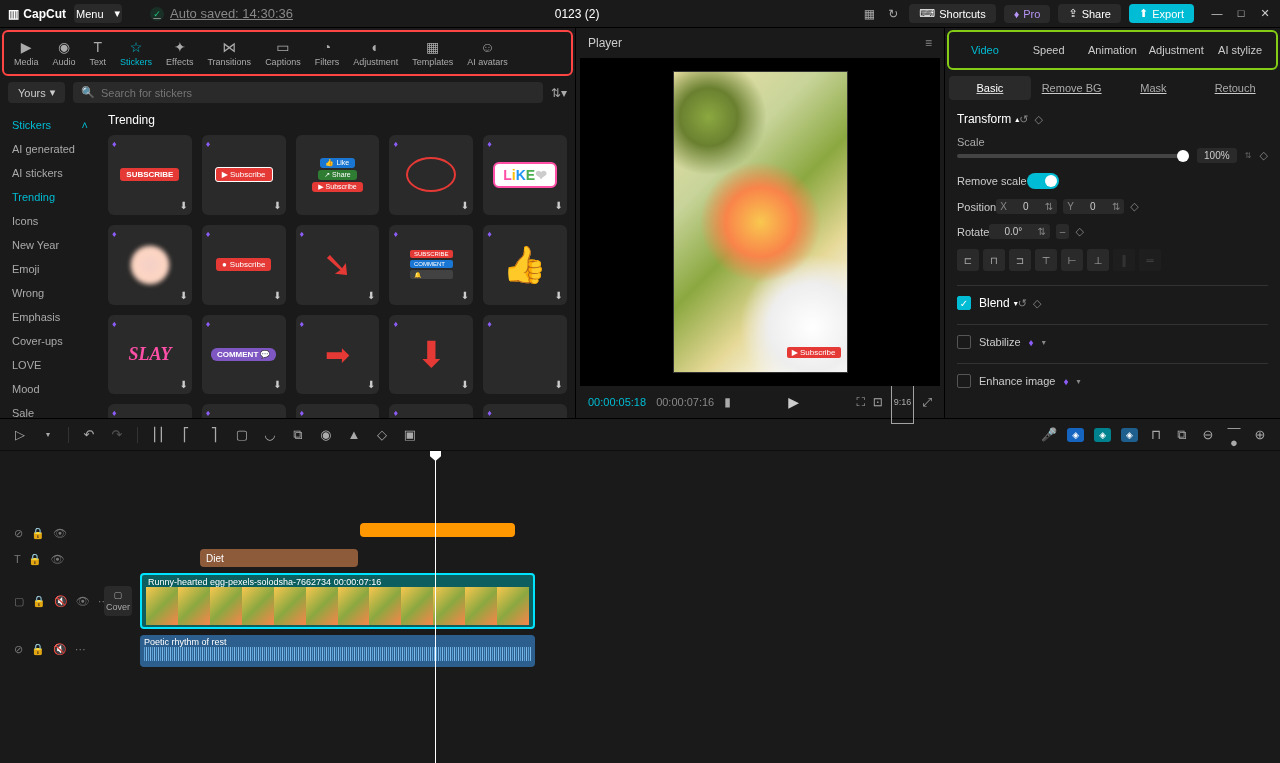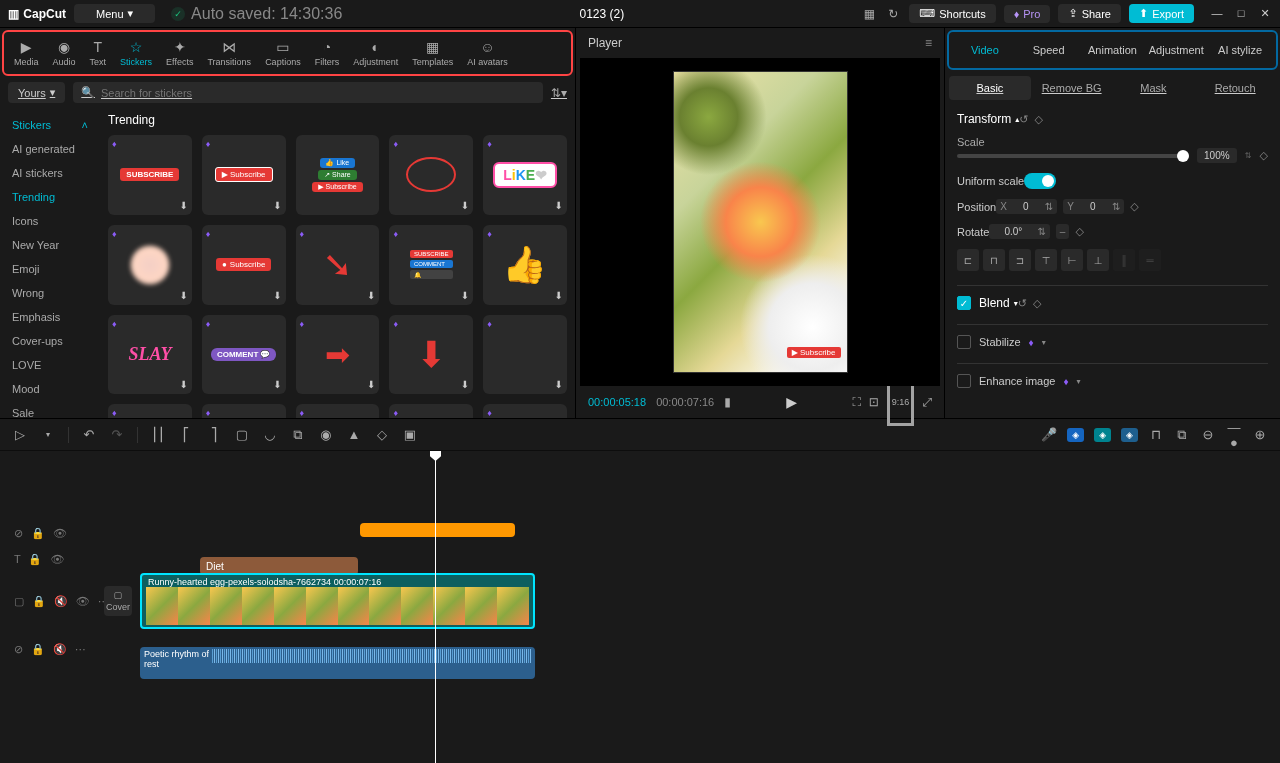--- a/index.html
+++ b/index.html
@@ -2,22 +2,22 @@
 <html><head>
 <meta charset="utf-8">
 <style>
 * { margin: 0; padding: 0; box-sizing: border-box; font-family: -apple-system, BlinkMacSystemFont, "Segoe UI", Arial, sans-serif; }
 body { background: #0d0d0d; color: #ccc; font-size: 11px; width: 1280px; height: 763px; overflow: hidden; }
 
 
 .titlebar { height: 28px; background: #1a1a1a; display: flex; align-items: center; padding: 0 8px; border-bottom: 1px solid #000; }
 .logo { color: #fff; font-weight: bold; font-size: 12px; margin-right: 8px; display:flex; align-items:center; gap:4px;}
 .logo:before { content:"▥"; color:#fff; }
-.menu-btn { background: #2a2a2a; color: #fff; padding: 3px 22px; border-radius: 4px; display: flex; align-items: center; gap: 4px; margin-right: 16px; cursor:pointer;}
-.autosave { color: #888; font-size: 16px; display:flex; align-items:center; gap:6px;}
+.menu-btn { background: #2a2a2a; color: #fff; padding: 3px 2px; border-radius: 4px; display: flex; align-items: center; gap: 11px; margin-right: 28px; cursor:pointer;}
+.autosave { color: #888; font-size: 13px; display:flex; align-items:center; gap:6px;text-decoration:underline;}
 .autosave:before { content:"✓"; color:#1bc47d; background:#1bc47d22; border-radius:50%; width:14px; height:14px; display:inline-flex; align-items:center; justify-content:center; font-size:9px;}
 .title-center { flex: 1; text-align: center; color: #fff; font-size: 12px; }
 .titlebar-right { display: flex; align-items: center; gap: 8px; }
 .tb-btn { padding: 3px 10px; border-radius: 4px; font-size: 11px; display:flex; align-items:center; gap:4px; cursor:pointer; }
 .tb-shortcuts { background: #2a2a2a; color: #fff; }
 .tb-pro { background: #2a2a2a; color: #b794f6; }
 .tb-share { background: #2a2a2a; color: #fff; }
 .tb-export { background: #00bcd4; color: #fff; }
 .win-controls { display: flex; gap: 10px; margin-left: 8px; color:#ccc; }
 .win-controls span { cursor:pointer; width:14px; text-align:center;}
@@ -29,21 +29,21 @@
 .center-panel { flex: 1; background: #1a1a1a; border-left:1px solid #000; border-right:1px solid #000; display:flex; flex-direction:column;}
 .right-panel { width: 335px; background: #1a1a1a; display:flex; flex-direction:column;}
 
 
 .media-toolbar { height: 46px; border: 2px solid #ff4444; border-radius: 6px; margin: 2px 2px 0 2px; display: flex; align-items: center; padding: 0 4px; gap: 2px; }
 .mt-item { display: flex; flex-direction: column; align-items: center; justify-content: center; padding: 2px 6px; color: #aaa; font-size: 9px; cursor:pointer; gap:2px;}
 .mt-item.active { color: #00bcd4; }
 .mt-icon { width: 16px; height: 16px; display:flex; align-items:center; justify-content:center; font-size:14px;}
 
 
-.search-row { display:flex; align-items:center; padding: 6px 8px; gap:8px;text-decoration:underline;}
+.search-row { display:flex; align-items:center; padding: 6px 8px; gap:8px;}
 .yours-btn { background:#2a2a2a; padding: 4px 10px; border-radius:4px; font-size:11px; display:flex; align-items:center; gap:4px; cursor:pointer;}
 .search-box { flex:1; background:#2a2a2a; border-radius:4px; padding: 4px 8px; display:flex; align-items:center; gap:6px;}
 .search-box input { background:transparent; border:none; color:#ccc; outline:none; font-size:11px; flex:1;}
 .filter-btn { color:#aaa; cursor:pointer; font-size:12px;}
 
 
 .left-content { display:flex; flex:1; overflow:hidden;}
 .sidebar { width: 100px; padding: 4px 0; }
 .sidebar-item { padding: 6px 12px; color: #aaa; font-size: 11px; cursor:pointer; display:flex; align-items:center; justify-content:space-between;}
 .sidebar-item.active { color: #00bcd4; }
@@ -87,21 +87,21 @@
 }
 .sub-overlay { position:absolute; bottom:14px; right:6px; background:#e53935; color:#fff; font-size:8px; padding:1px 5px; border-radius:2px; display:flex; align-items:center; gap:2px;}
 .player-controls { height:32px; display:flex; align-items:center; padding:0 12px; gap:10px;}
 .time-cur { color:#00bcd4; font-size:11px;}
 .time-dur { color:#888; font-size:11px;}
 .pc-right { margin-left:auto; display:flex; gap:8px; align-items:center;}
 .pc-icon { color:#aaa; cursor:pointer; font-size:12px;}
 .play-btn { flex:1; text-align:center; color:#ccc; font-size:14px; cursor:pointer;}
 
 
-.prop-tabs { display:flex; border:2px solid #0369a1; border-radius:6px; margin:2px; height:40px; align-items:center; padding:0 4px;}
+.prop-tabs { display:flex; border:2px solid #84cc16; border-radius:6px; margin:2px; height:40px; align-items:center; padding:0 4px;}
 .prop-tab { flex:1; text-align:center; font-size:11px; color:#ccc; cursor:pointer; padding:4px;}
 .prop-tab.active { color:#00bcd4; }
 .sub-tabs { display:flex; padding:4px; gap:0;text-decoration:underline;}
 .sub-tab { flex:1; text-align:center; padding:6px; font-size:11px; color:#aaa; cursor:pointer; border-radius:4px;}
 .sub-tab.active { background:#2a2a2a; color:#fff;}
 .prop-body { padding:8px 12px; display:flex; flex-direction:column; gap:10px;}
 .prop-row { display:flex; align-items:center; font-size:11px;}
 .prop-title { color:#fff; font-size:12px; display:flex; align-items:center; gap:4px;}
 .prop-icons { display:flex; gap:6px; color:#888;}
 .prop-icons span { cursor:pointer;}
@@ -141,26 +141,26 @@
 .playhead-head { position:absolute; top:-2px; left:-5px; width:11px; height:12px; background:#fff; clip-path: polygon(0 0, 100% 0, 100% 60%, 50% 100%, 0 60%);}
 .tl-tracks { flex:1; position:relative; overflow:hidden;}
 .tl-tracks-inner { position:absolute; inset:0;}
 .track { height:24px; display:flex; align-items:center; position:relative; margin-bottom:2px;}
 .track.tall { height:56px;}
 .track-head { width:100px; display:flex; align-items:center; gap:8px; padding-left:14px; color:#777; font-size:11px;}
 .track-head .ti { cursor:pointer;}
 .track-content { flex:1; position:relative; height:100%;}
 .clip { position:absolute; height:100%; border-radius:4px; overflow:hidden; display:flex; align-items:center; padding:0 6px; font-size:10px; color:#fff;}
 .clip-sticker { background:#ff9800; top:2px; height:14px;}
-.clip-text { background:#8d5a3a; top:10px; height:18px;}
+.clip-text { background:#8d5a3a; top:2px; height:18px;}
 .clip-video { background:#0d5f5f; border:2px solid #00e5ff; top:0; flex-direction:column; align-items:flex-start; padding:2px 4px;}
 .clip-video-label { font-size:9px; white-space:nowrap; z-index:2; background:rgba(13,95,95,0.8); padding:0 2px;}
 .clip-thumbs { display:flex; height:38px; width:100%; gap:0;}
 .clip-thumb { flex:1; background:linear-gradient(135deg, #f9c74f, #8ba840, #f9844a); }
-.clip-audio { background:#2c5f8d; top:16px; height:32px; flex-direction:row; align-items:flex-start; padding:2px 4px;}
+.clip-audio { background:#2c5f8d; top:4px; height:32px; flex-direction:column; align-items:flex-start; padding:2px 4px;}
 .clip-audio-label { font-size:9px;}
 .audio-wave { width:100%; height:14px; background:repeating-linear-gradient(90deg, #5a9fd4 0, #5a9fd4 1px, #2c5f8d 1px, #2c5f8d 2px, #7ab8e8 2px, #7ab8e8 3px, #2c5f8d 3px, #2c5f8d 4px);}
 .cover-btn { width:28px; padding:4px 0; background:#2a2a2a; border-radius:4px; text-align:center; font-size:9px; color:#aaa; cursor:pointer; display:flex; flex-direction:column; align-items:center; gap:2px; margin-left:4px;}
 </style>
 </head>
 <body>
 
 <div class="titlebar">
   <div class="logo">CapCut</div>
   <div class="menu-btn">
@@ -393,21 +393,21 @@
       </div>
     </div>
     <div class="player-controls">
       <span class="time-cur">00:00:05:18</span>
       <span class="time-dur">00:00:07:16</span>
       <span class="pc-icon">▮</span>
       <span class="play-btn">▶</span>
       <div class="pc-right">
         <span class="pc-icon">⛶</span>
         <span class="pc-icon">⊡</span>
-        <span class="pc-icon" style="border:3px solid #a3a3a3;padding:16px 2px;font-size:9px">9:16</span>
+        <span class="pc-icon" style="border:1px solid #a3a3a3;padding:16px 2px;font-size:9px">9:16</span>
         <span class="pc-icon">⤢</span>
       </div>
     </div>
   </div>
 
   <div class="right-panel">
     <div class="prop-tabs">
       <div class="prop-tab active">Video</div>
       <div class="prop-tab">Speed</div>
       <div class="prop-tab">Animation</div>
@@ -436,21 +436,21 @@
         <div class="slider-row">
           <div class="slider">
               <div class="slider-thumb"></div>
             </div>
           <div class="val-box">100%</div>
           <span class="stepper">⇅</span>
           <span style="color:#888">◇</span>
         </div>
       </div>
       <div class="prop-row">
-        <span>Uniform scale</span>
+        <span>Remove scale</span>
         <div class="toggle"></div>
       </div>
       <div class="prop-row">
         <span>Position</span>
         <div class="pos-inputs">
           <div class="pos-input">
               <span>X</span>
               <input value="0" style="">
               <span class="stepper">⇅</span>
             </div>

